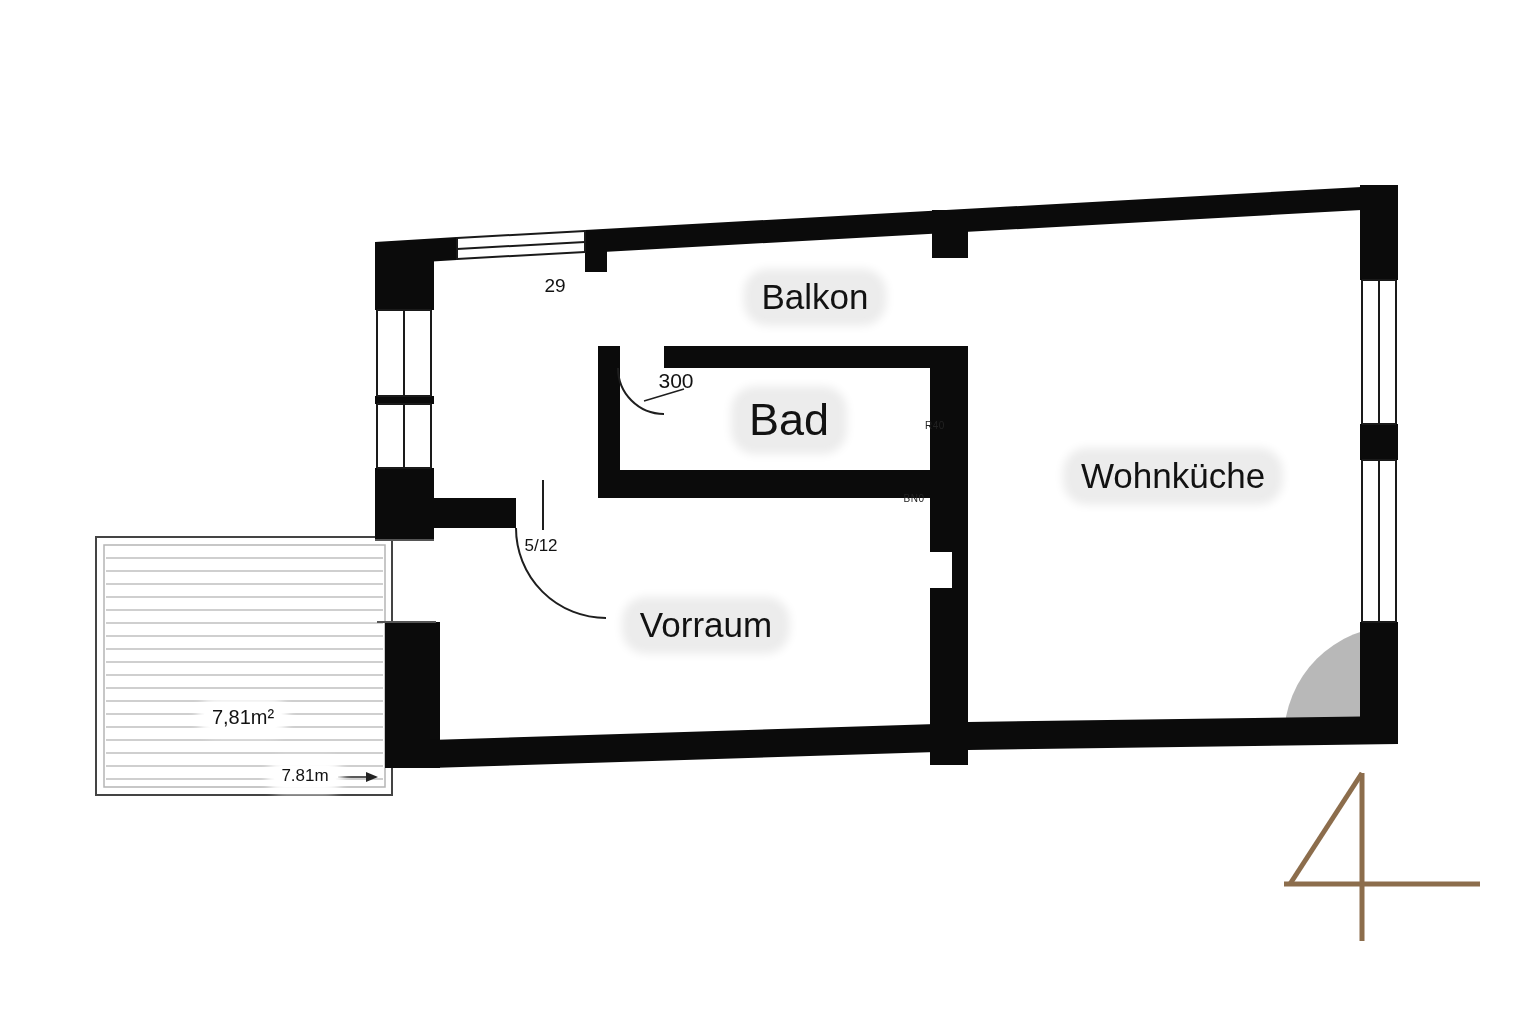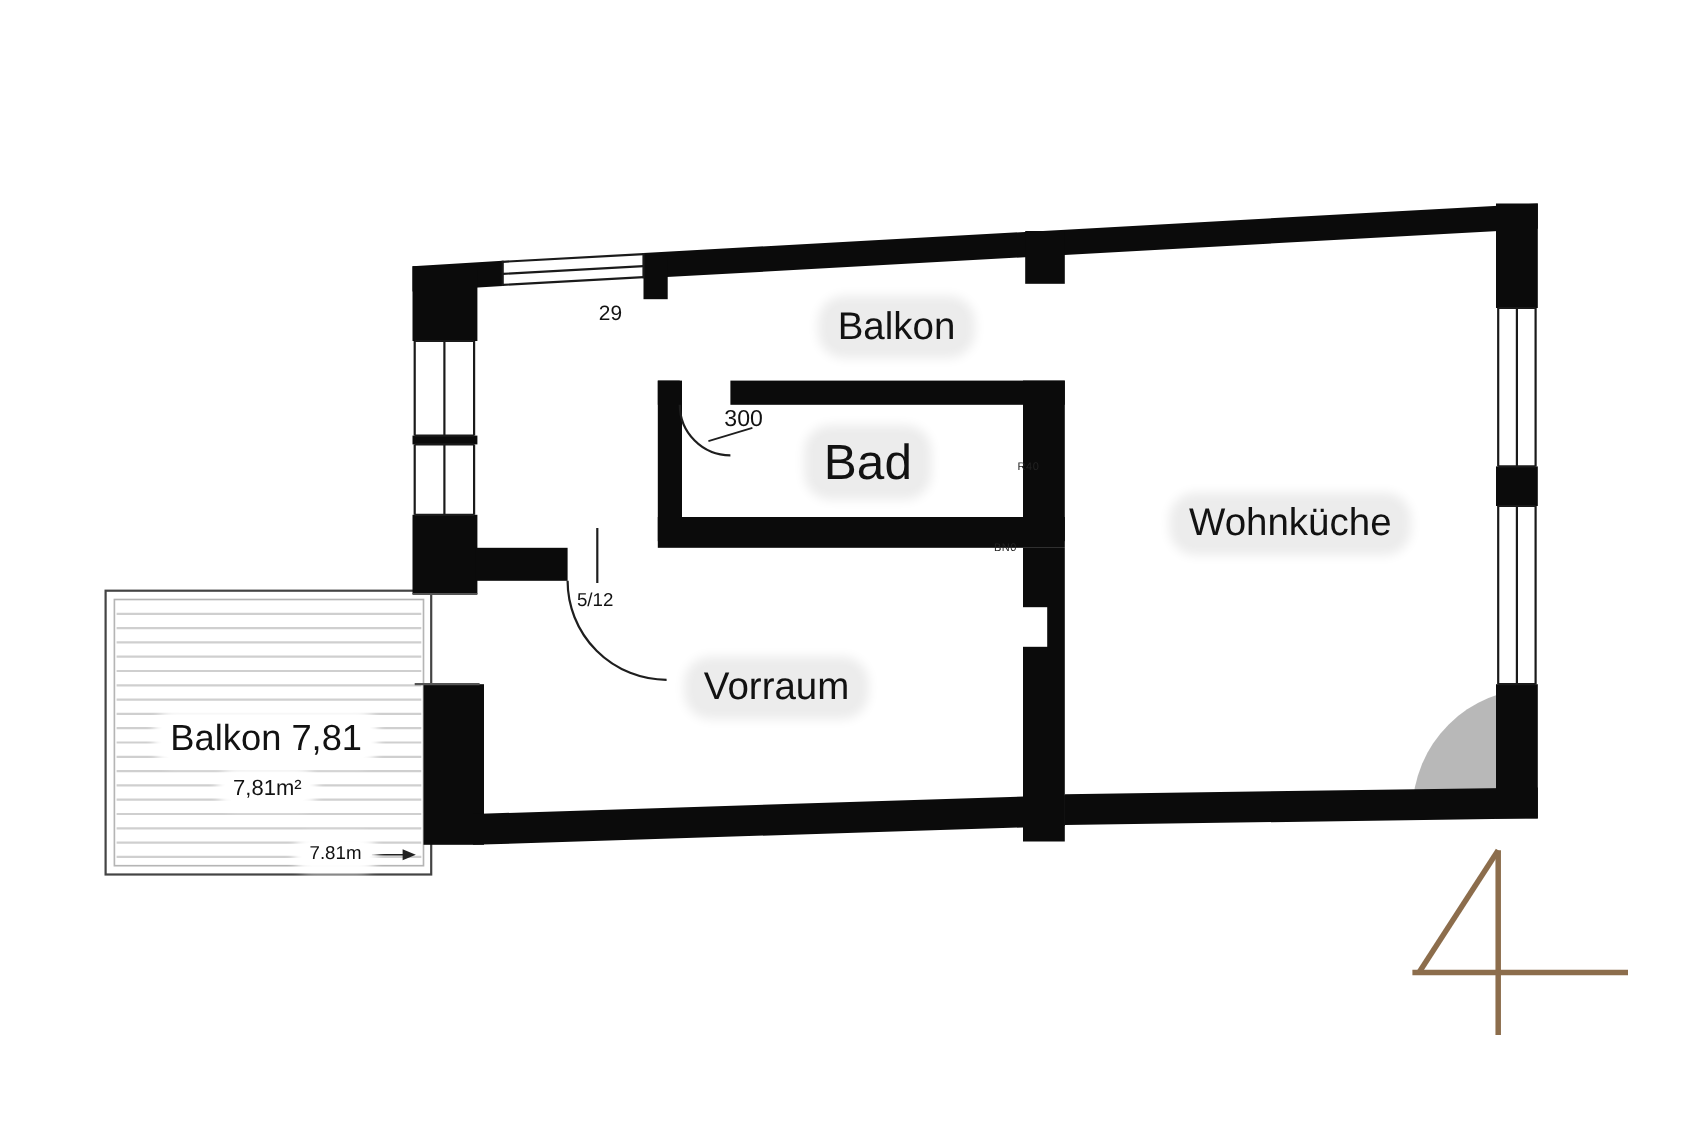--- a/index.html
+++ b/index.html
@@ -169,21 +169,20 @@
   </svg>
 
   <div class="label halo-gray" style="left:815px;top:297px;font-size:35px;">Balkon</div>
 
   <div class="label halo-gray" style="left:789px;top:420px;font-size:45px;">Bad</div>
 
   <div class="label halo-gray" style="left:1173px;top:476px;font-size:35px;">Wohnküche</div>
 
   <div class="label halo-gray" style="left:706px;top:625px;font-size:35px;">Vorraum</div>
 
-  <div class="label halo-white" style="left:242px;top:671px;font-size:33px;">Balkon 7,81</div>
 
   <div class="label halo-white" style="left:243px;top:717px;font-size:20px;">7,81m²</div>
 
   <div class="label halo-white" style="left:305px;top:776px;font-size:17px;text-align:center;">7.81m</div>
 
   <div class="label plain" style="left:676px;top:381px;font-size:21px;">300</div>
 
   <div class="label plain" style="left:534px;top:286px;font-size:19px;margin-left:21px;">29</div>
 
   <div class="label plain" style="left:541px;top:546px;font-size:17px;">5/12</div>

